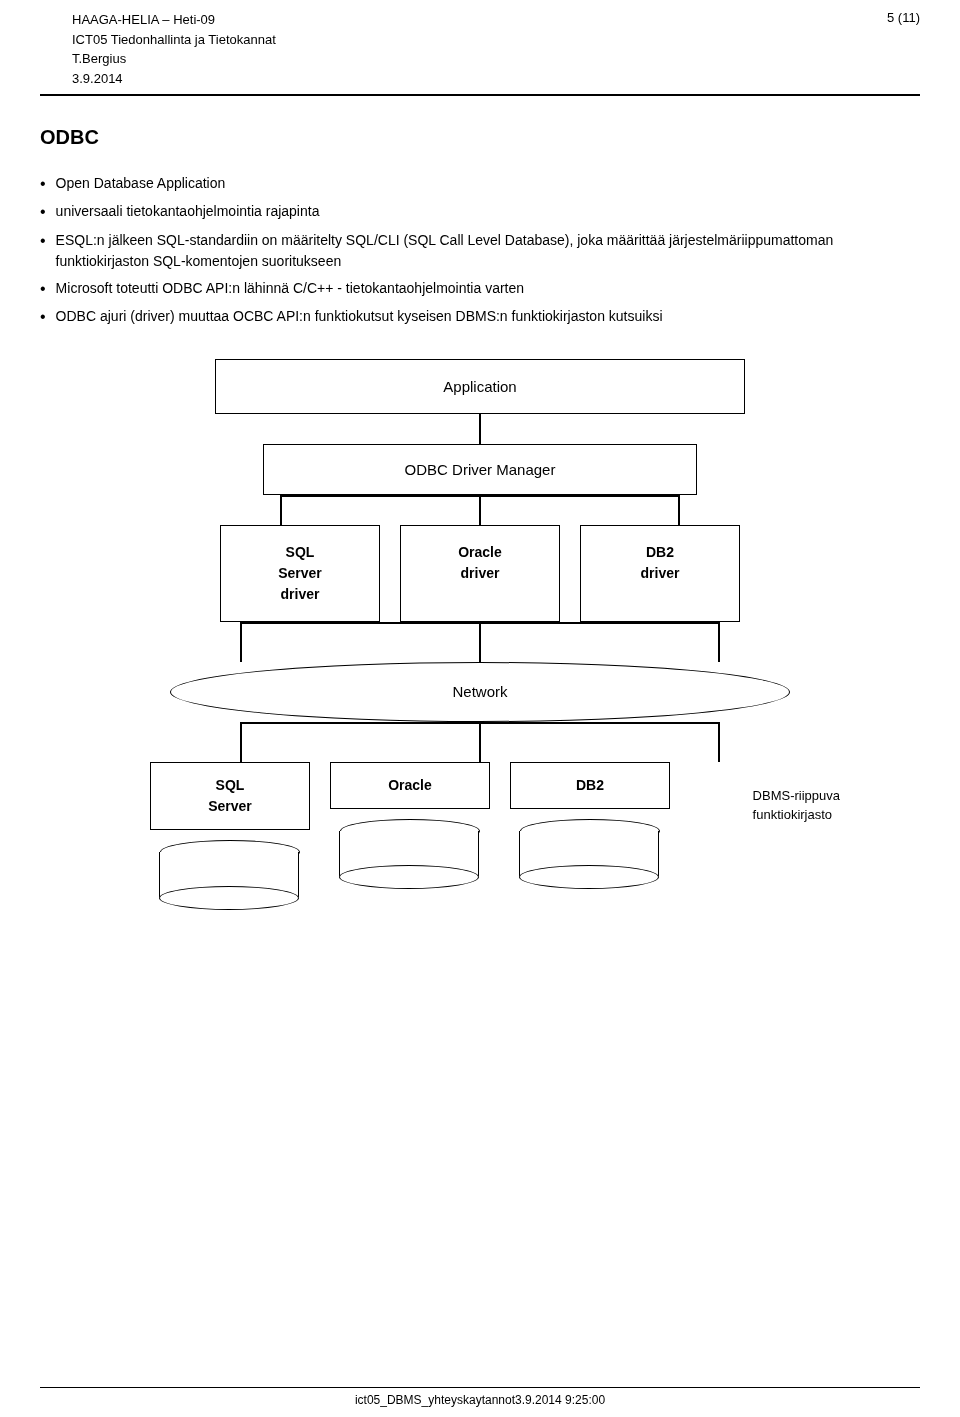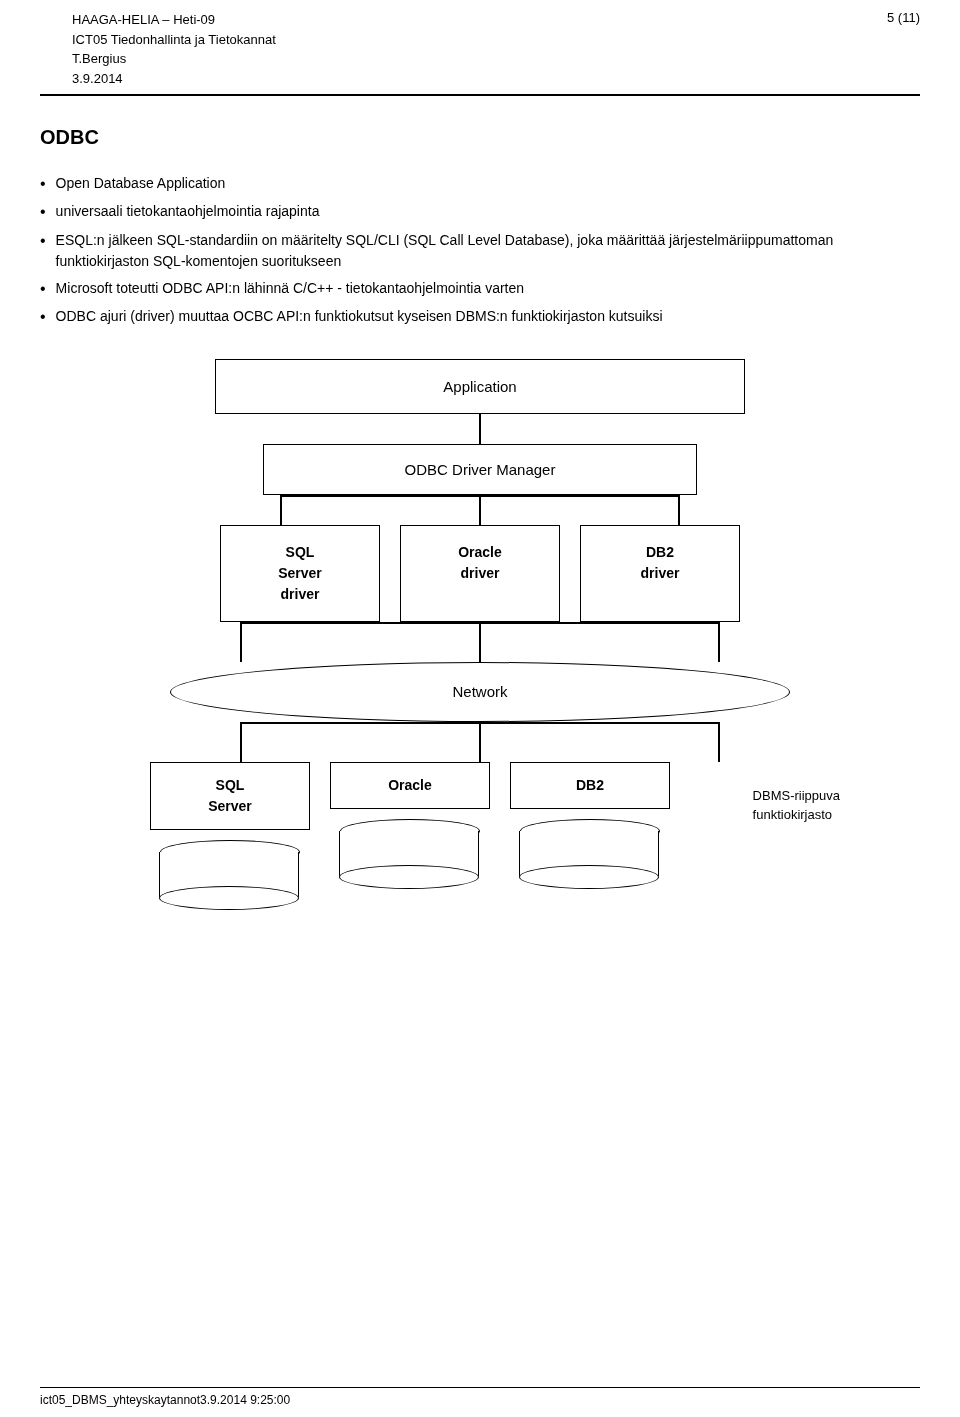--- a/index.html
+++ b/index.html
@@ -154,21 +154,21 @@
       line-height: 1.5;
     }
 
     
     .footer {
       position: absolute;
       bottom: 10px;
       left: 40px;
       right: 40px;
       display: flex;
-      justify-content: flex-start;
+      justify-content: center;
       font-size: 12px;
       border-top: 1px solid #000;
       padding-top: 5px;
     }
 
     .connector-spread {
       position: relative;
       width: 560px;
       height: 30px;
     }

